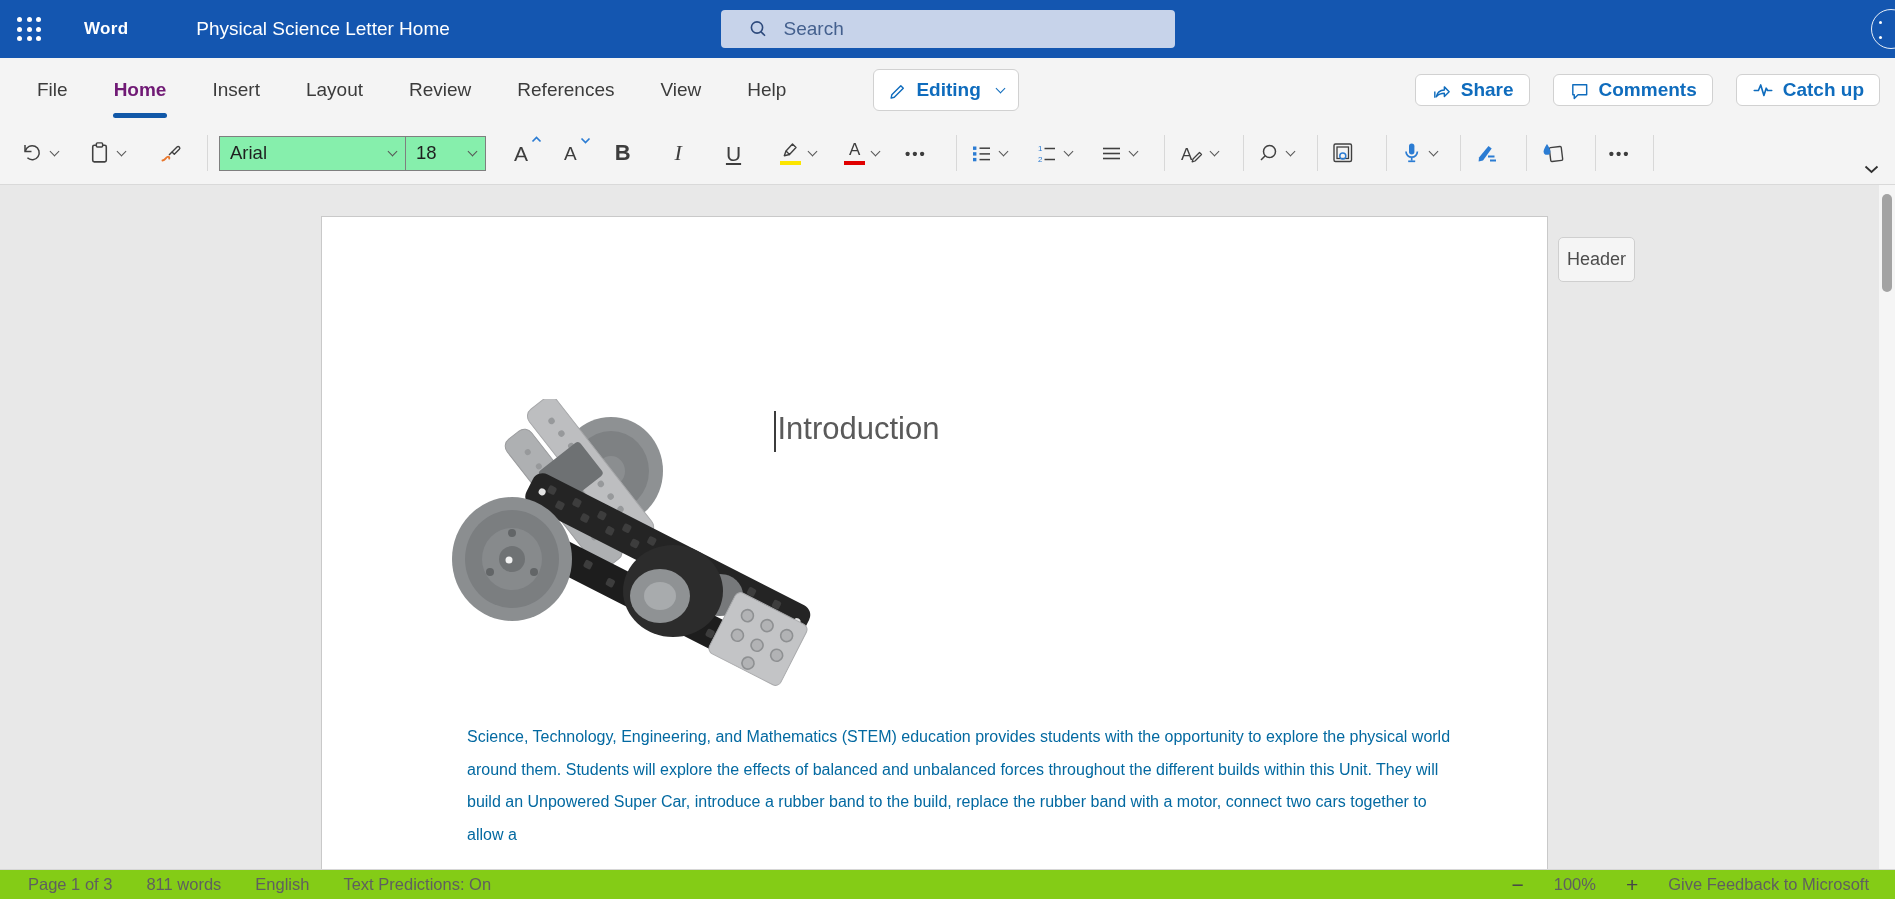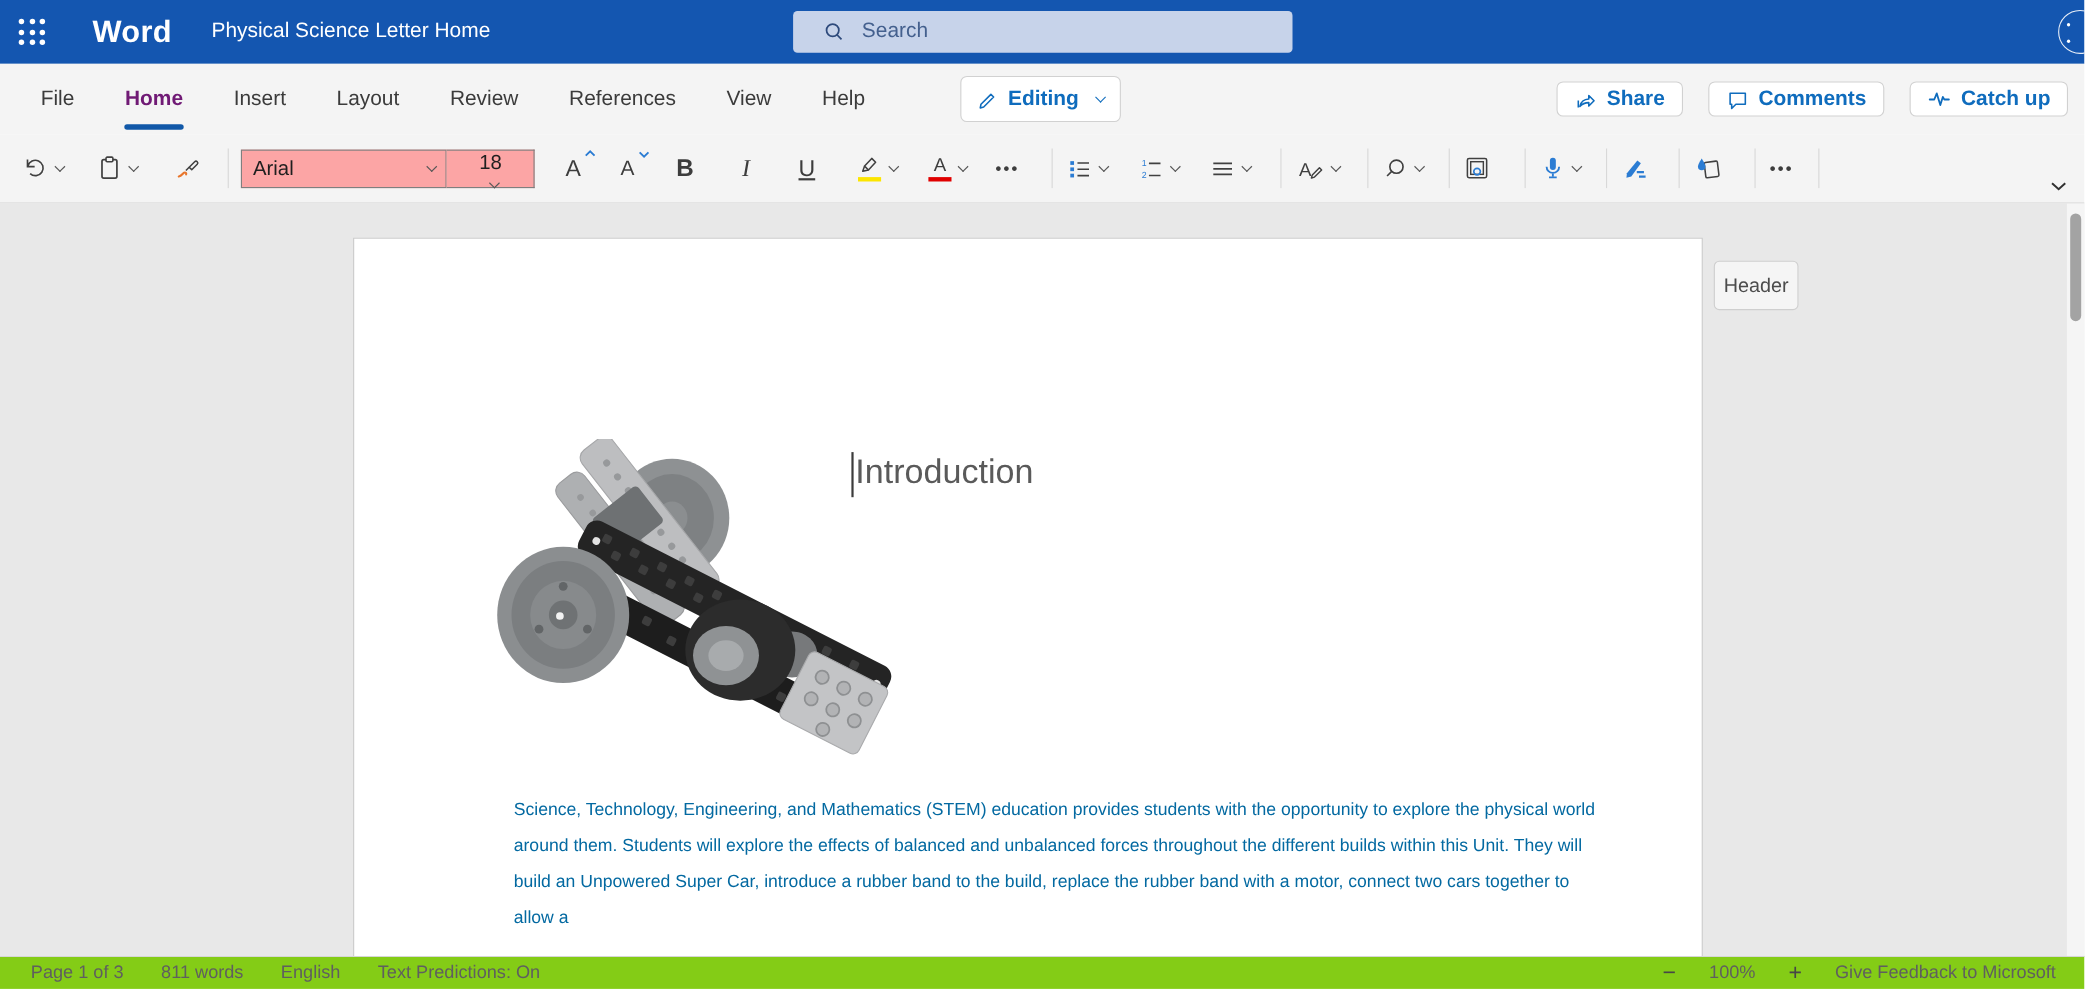--- a/index.html
+++ b/index.html
@@ -4,22 +4,22 @@
 <style>
   * { margin:0; padding:0; box-sizing:border-box; }
   html,body { width:1895px; height:899px; overflow:hidden; background:#fff;
     font-family:"Liberation Sans", sans-serif; }
 
   
   .topbar { height:58px; background:var(--topbar-bg,#1456b0); display:flex; align-items:center; position:relative; }
   .waffle { width:58px; height:58px; display:grid; place-items:center; background:transparent; border:none; cursor:pointer; }
   .waffle .wgrid { display:grid; grid-template-columns:repeat(3,5px); gap:4.5px; }
   .waffle .wgrid i { width:5px; height:5px; border-radius:50%; background:#fff; }
-  .brand { color:#fff; font-weight:700; font-size:28px; margin-left:26px; letter-spacing:.3px; }
-  .doc-title { color:#fff; font-size:19px; margin-left:36px; font-weight:400; cursor:text; }
+  .brand { color:#fff; font-weight:700; font-size:17px; margin-left:26px; letter-spacing:.3px; }
+  .doc-title { color:#fff; font-size:19px; margin-left:68px; font-weight:400; cursor:text; }
   .searchbox { position:absolute; left:50%; top:10px; transform:translateX(-50%); width:454px; height:38px;
     background:#c7d3ea; border-radius:4px; display:flex; align-items:center; padding-left:27px; cursor:text; }
   .search-ph { color:#44608e; font-size:19px; margin-left:16px; }
   .avatar { position:absolute; right:-16px; top:9px; width:40px; height:40px; border:1.5px solid rgba(255,255,255,.9);
     border-radius:50%; background:transparent; }
   .avatar::before { content:""; position:absolute; left:7px; top:11px; width:3px; height:3px; border-radius:50%;
     background:#fff; box-shadow:0 15px 0 #fff; }
 
   
   .tabrow { height:64px; background:#f4f4f4; display:flex; align-items:center; padding-left:14px; position:relative; }
@@ -45,25 +45,25 @@
   .toolbar { height:63px; background:#f4f4f4; border-bottom:1px solid #d9d9d9; display:flex; align-items:center;
     padding:0 18px; position:relative; }
   .tbtn { display:flex; align-items:center; background:none; border:none; cursor:pointer; padding:4px 2px;
     color:#404040; font-family:inherit; }
   .glyph { font-size:19px; color:#3d3d3d; line-height:1; }
   .bold-g { font-weight:700; font-size:22px; }
   .italic-g { font-family:"Liberation Serif", serif; font-style:italic; font-size:22px; }
   .underline-g { text-decoration:underline; font-size:21px; }
   .dots { font-size:15px; font-weight:700; letter-spacing:2px; color:#3d3d3d; }
   .vdiv { width:1px; height:36px; background:#d8d8d8; margin:0 11px; flex:none; }
-  .combo { height:35px; background:#fca5a5; border:1px solid #7f7f7f; display:flex; align-items:center;
+  .combo { height:35px; background:#86efac; border:1px solid #7f7f7f; display:flex; align-items:center;
     justify-content:space-between; padding:0 9px 0 10px; font-size:18.5px; color:#1f1f1f; cursor:pointer; }
   .combo .chev { margin-top:-3px; }
   .combo.font-name { width:187px; }
-  .combo.font-size { width:80px; border-left:none;flex-direction:column; }
+  .combo.font-size { width:80px; border-left:none; }
   .stack { display:flex; flex-direction:column; align-items:center; gap:3px; }
   .cbar { width:21px; height:4.5px; flex:none; }
   .rel { position:relative; }
   .corner-caret { position:absolute; top:-3px; right:-12px; }
   .collapse-chev { position:absolute; right:16px; bottom:10px; background:none; border:none; cursor:pointer; }
 
   
   .docarea { position:relative; height:684px; background:#e8e8e8; overflow:hidden; }
   .page { position:absolute; left:321px; top:31px; width:1227px; height:1500px; background:#fff;
     border:1px solid #c9c9c9; cursor:text; }

